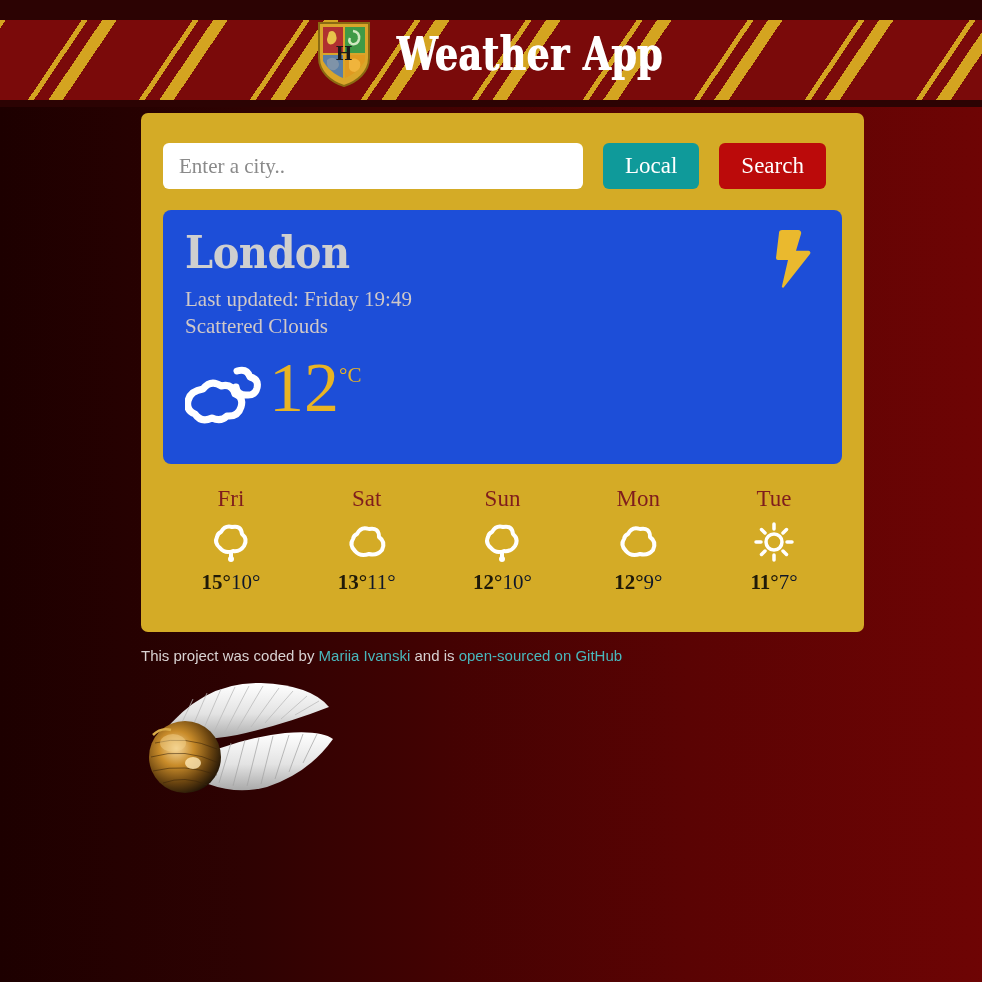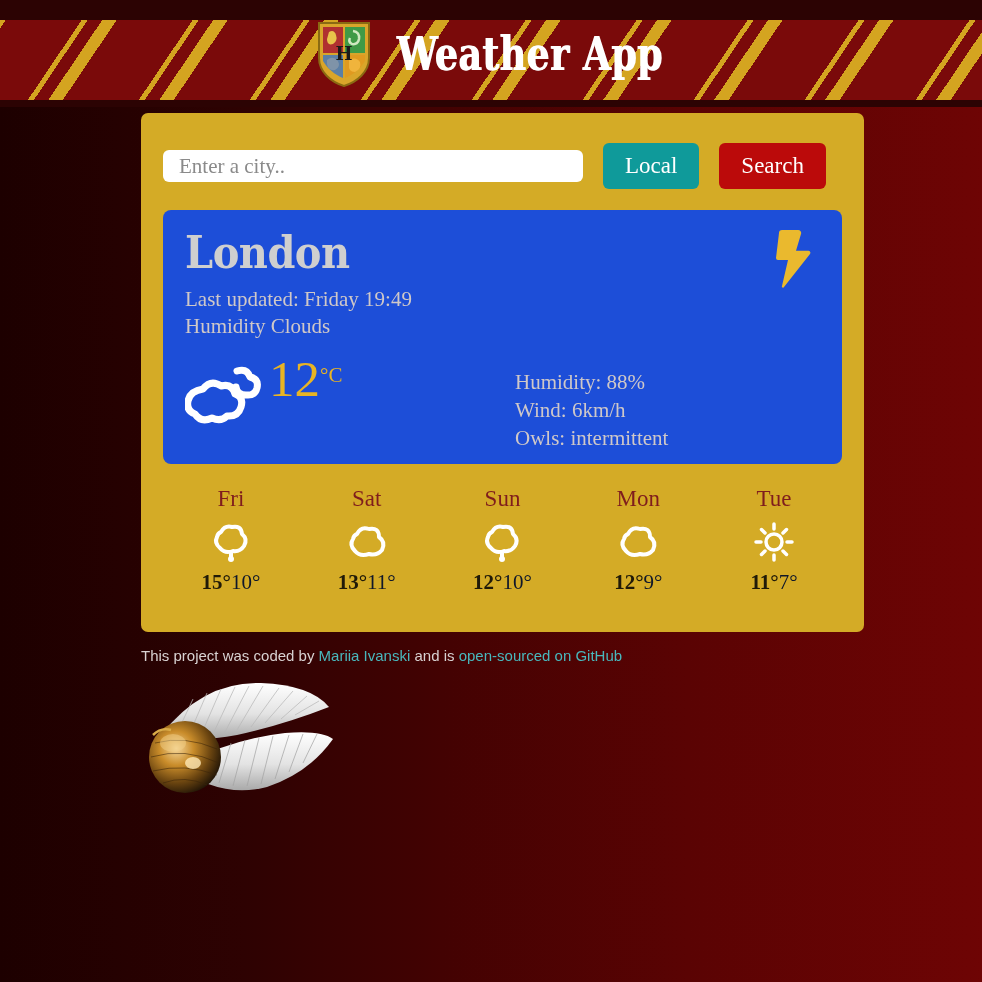--- a/index.html
+++ b/index.html
@@ -83,21 +83,21 @@
   }
 
   
   .search-row {
     display: flex;
     align-items: center;
     gap: 20px;
   }
   .search-input {
     flex: 0 0 420px;
-    height: 32px;
+    height: 46px;
     border: none;
     border-radius: 6px;
     background: #ffffff;
     font-family: "Liberation Serif", serif;
     font-size: 21px;
     color: #333333;
     padding: 0 16px;
     outline: none;
   }
   .search-input::placeholder { color: #8a8a8a; }
@@ -159,21 +159,21 @@
   }
   .temp-group {
     display: flex;
     align-items: flex-start;
     flex: 0 0 auto;
     width: 330px;
   }
   .temp-icon { width: 80px; height: 66px; margin-top: 8px; }
   .temp-value {
     font-family: "Liberation Serif", serif;
-    font-size: 51px;
+    font-size: 70px;
     color: #e8b424;
     line-height: 0.95;
     margin-left: 4px;
   }
   .temp-unit {
     font-family: "Liberation Serif", serif;
     font-size: 21px;
     color: #e8b424;
     margin-top: 8px;
   }
@@ -263,38 +263,33 @@
   <div class="card">
 
     <svg class="bolt" viewBox="0 0 52 62">
       <path d="M28 2 H14 a3 3 0 0 0 -3 3 L8 30 a2 2 0 0 0 2 2 H20 L14 58 a1 1 0 0 0 2 1 L42 26 a2 2 0 0 0 -1.6 -3.2 H28 L33 6 a3 3 0 0 0 -3 -4 Z" fill="#eab92e"></path>
     </svg>
 
     <div class="city">London</div>
 
     <div class="meta">
       <div>Last updated: Friday 19:49</div>
-      <div>Humidity Clouds</div>
+      <div>Scattered Clouds</div>
     </div>
 
     <div class="card-bottom">
       <div class="temp-group">
         <svg class="temp-icon" viewBox="0 0 80 66">
           <g fill="none" stroke="#ffffff" stroke-width="7" stroke-linejoin="round" stroke-linecap="round">
             <path d="M52 8 q10 -3 13 6 q9 2 7 11 q-2 8 -11 7 q-9 0 -10 -8"></path>
             <path d="M18 26 q8 -10 18 -3 q11 -3 14 8 q9 3 6 13 q-3 10 -14 9 q-6 6 -15 2 q-11 5 -17 -4 q-9 -3 -7 -13 q2 -10 15 -12 z"></path>
           </g>
         </svg>
         <div class="temp-value">12</div>
         <div class="temp-unit">°C</div>
-      </div>
-      <div class="details">
-        <div>Humidity: 88%</div>
-        <div>Wind: 6km/h</div>
-        <div>Owls: intermittent</div>
       </div>
     </div>
   </div>
 
   <div class="forecast">
 
     <div class="fc-col">
       <div class="fc-day">Fri</div>
       <svg class="fc-icon" viewBox="0 0 44 44">
         <g fill="none" stroke="#ffffff" stroke-width="4" stroke-linejoin="round" stroke-linecap="round">

